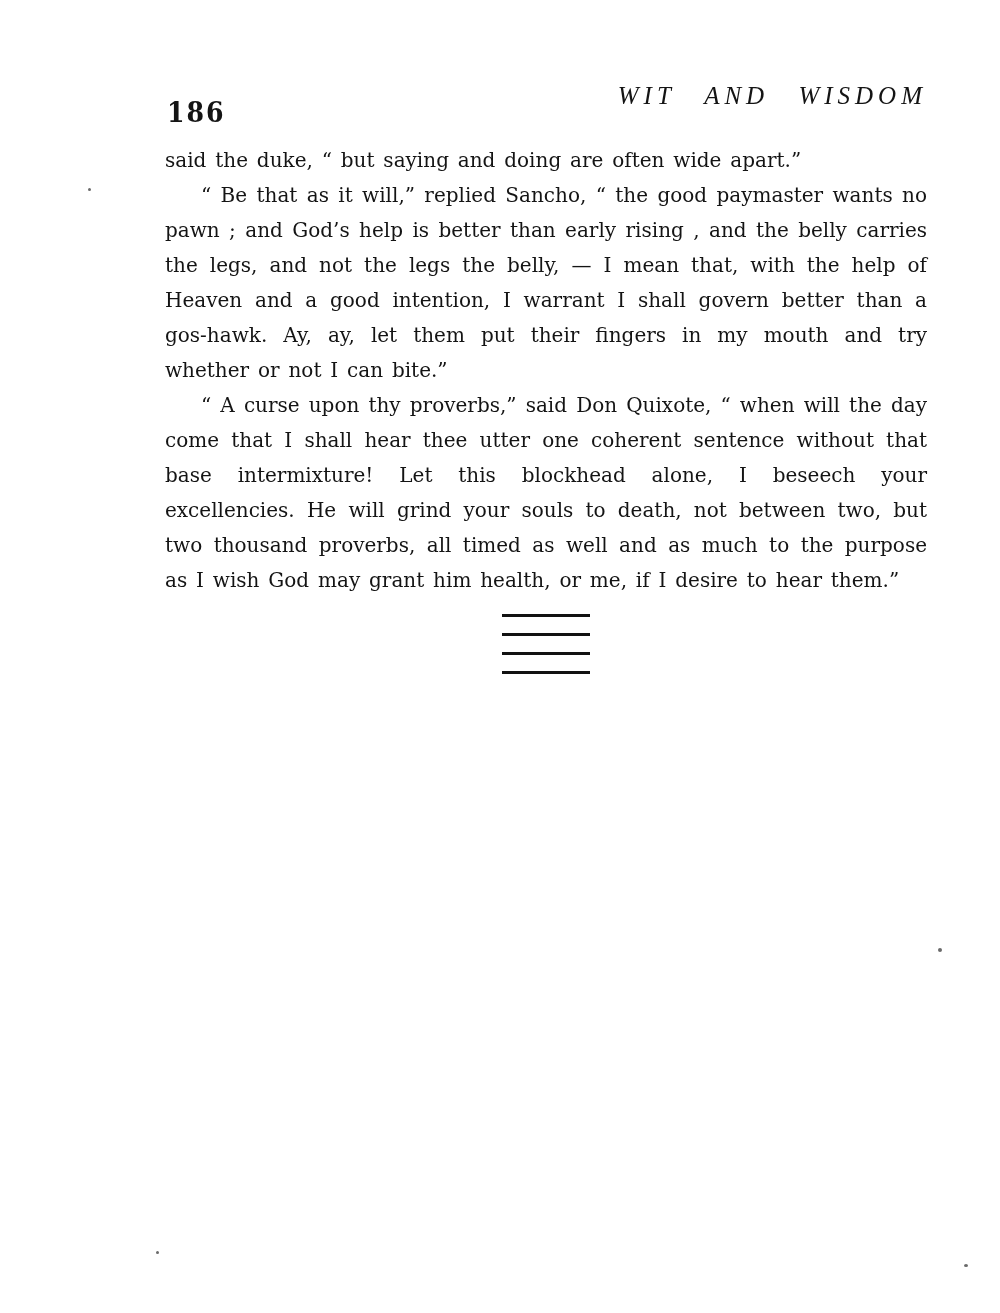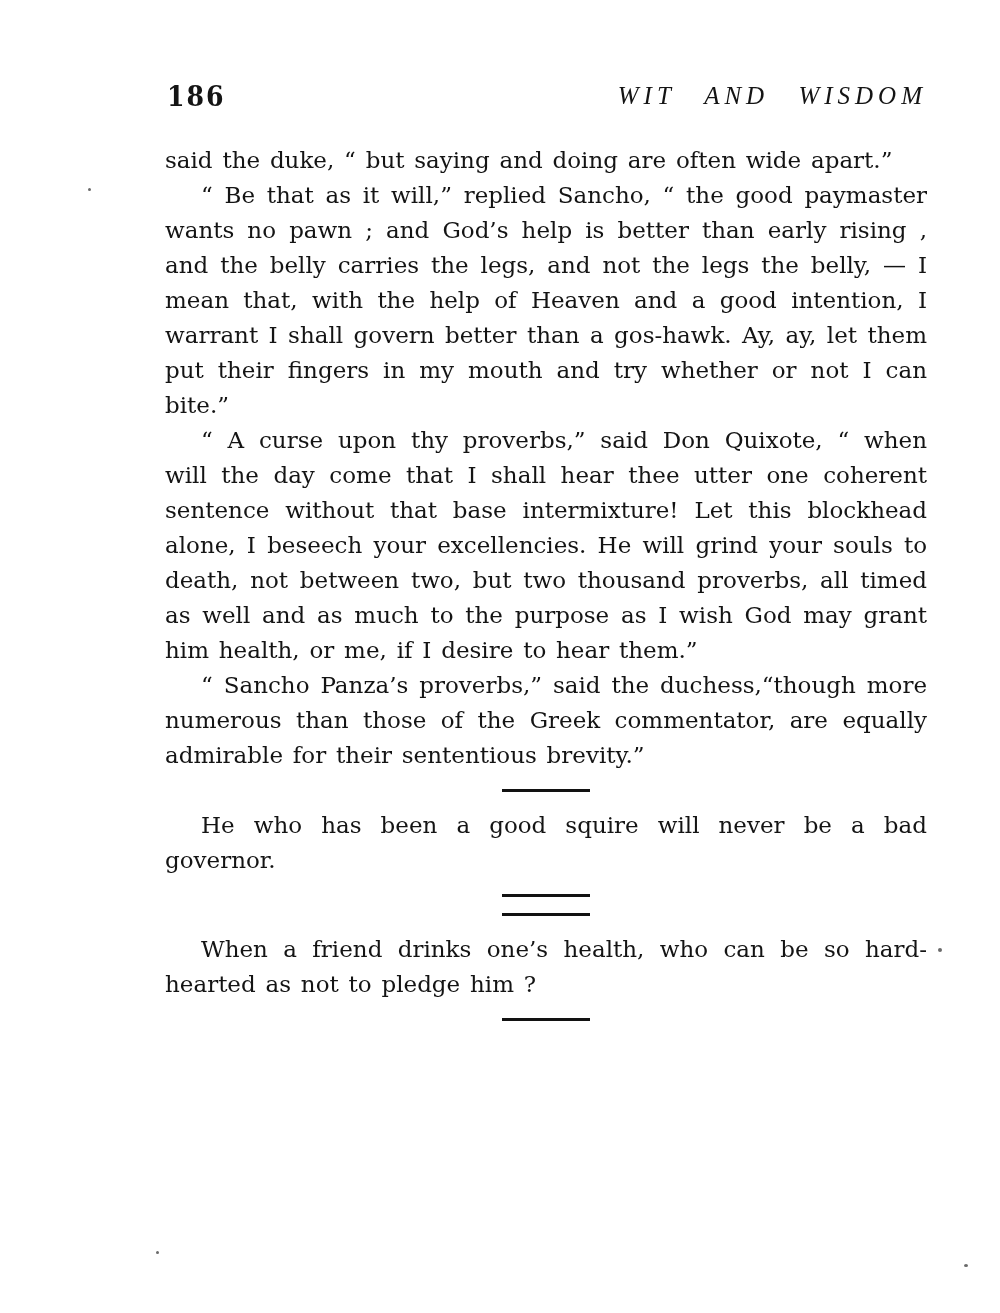--- a/index.html
+++ b/index.html
@@ -23,21 +23,21 @@
   .header {
     position: absolute;
     top: 80px;
     left: 165px;
     width: 762px;
     height: 34px;
   }
   .pagenum {
     position: absolute;
     left: 2px;
-    top: 0;
+    top: 16px;
     font-size: 28px;
     letter-spacing: 2px;
     font-weight: bold;
     font-stretch: condensed;
   }
   .running-title {
     position: absolute;
     left: 0;
     right: 0;
     top: 2px;
@@ -46,21 +46,21 @@
     font-size: 25px;
     letter-spacing: 5px;
     word-spacing: 18px;
     font-family: Liberation Serif, serif;
   }
   .text-block {
     position: absolute;
     top: 143px;
     left: 165px;
     width: 762px;
-    font-size: 23px;
+    font-size: 20px;
     line-height: 35px;
     text-align: justify;
     word-spacing: 2.5px;
   }
   p.para {
     margin: 0;
     padding: 0;
   }
   p.indent {
     text-indent: 36px;
@@ -92,32 +92,29 @@
   </div>
 
   <div class="text-block">
 
     <p class="para">said the duke, “ but saying and doing are often wide apart.”</p>
 
     <p class="para indent">“ Be that as it will,” replied Sancho, “ the good paymaster wants no pawn ; and God’s help is better than early rising , and the belly carries the legs, and not the legs the belly, — I mean that, with the help of Heaven and a good intention, I warrant I shall govern better than a gos-hawk.  Ay, ay, let them put their fingers in my mouth and try whether or not I can bite.”</p>
 
     <p class="para indent">“ A curse upon thy proverbs,” said Don Quixote, “ when will the day come that I shall hear thee utter one coherent sentence without that base intermixture! Let this blockhead alone, I beseech your excellencies. He will grind your souls to death, not between two, but two thousand proverbs, all timed as well and as much to the purpose as I wish God may grant him health, or me, if I desire to hear them.”</p>
 
-    <p class="para indent">“ Sancho Panza’s proverbs,” said the duchess,“though more numerous than those of the Greek commentator, are equally admirable for their sententious brevity.”</p>
-
-    <div class="rule"></div>
-
-    <p class="para indent">He who has been a good squire will never be a bad governor.</p>
 
     <div class="rule"></div>
 
 
     <div class="rule"></div>
 
-    <p class="para indent">When a friend drinks one’s health, who can be so hard-hearted as not to pledge him ?</p>
+
+    <div class="rule"></div>
+
 
     <div class="rule"></div>
 
 
   </div>
 
   <div class="speck s1"></div>
   <div class="speck s2"></div>
   <div class="speck s3"></div>
   <div class="speck s4"></div>

